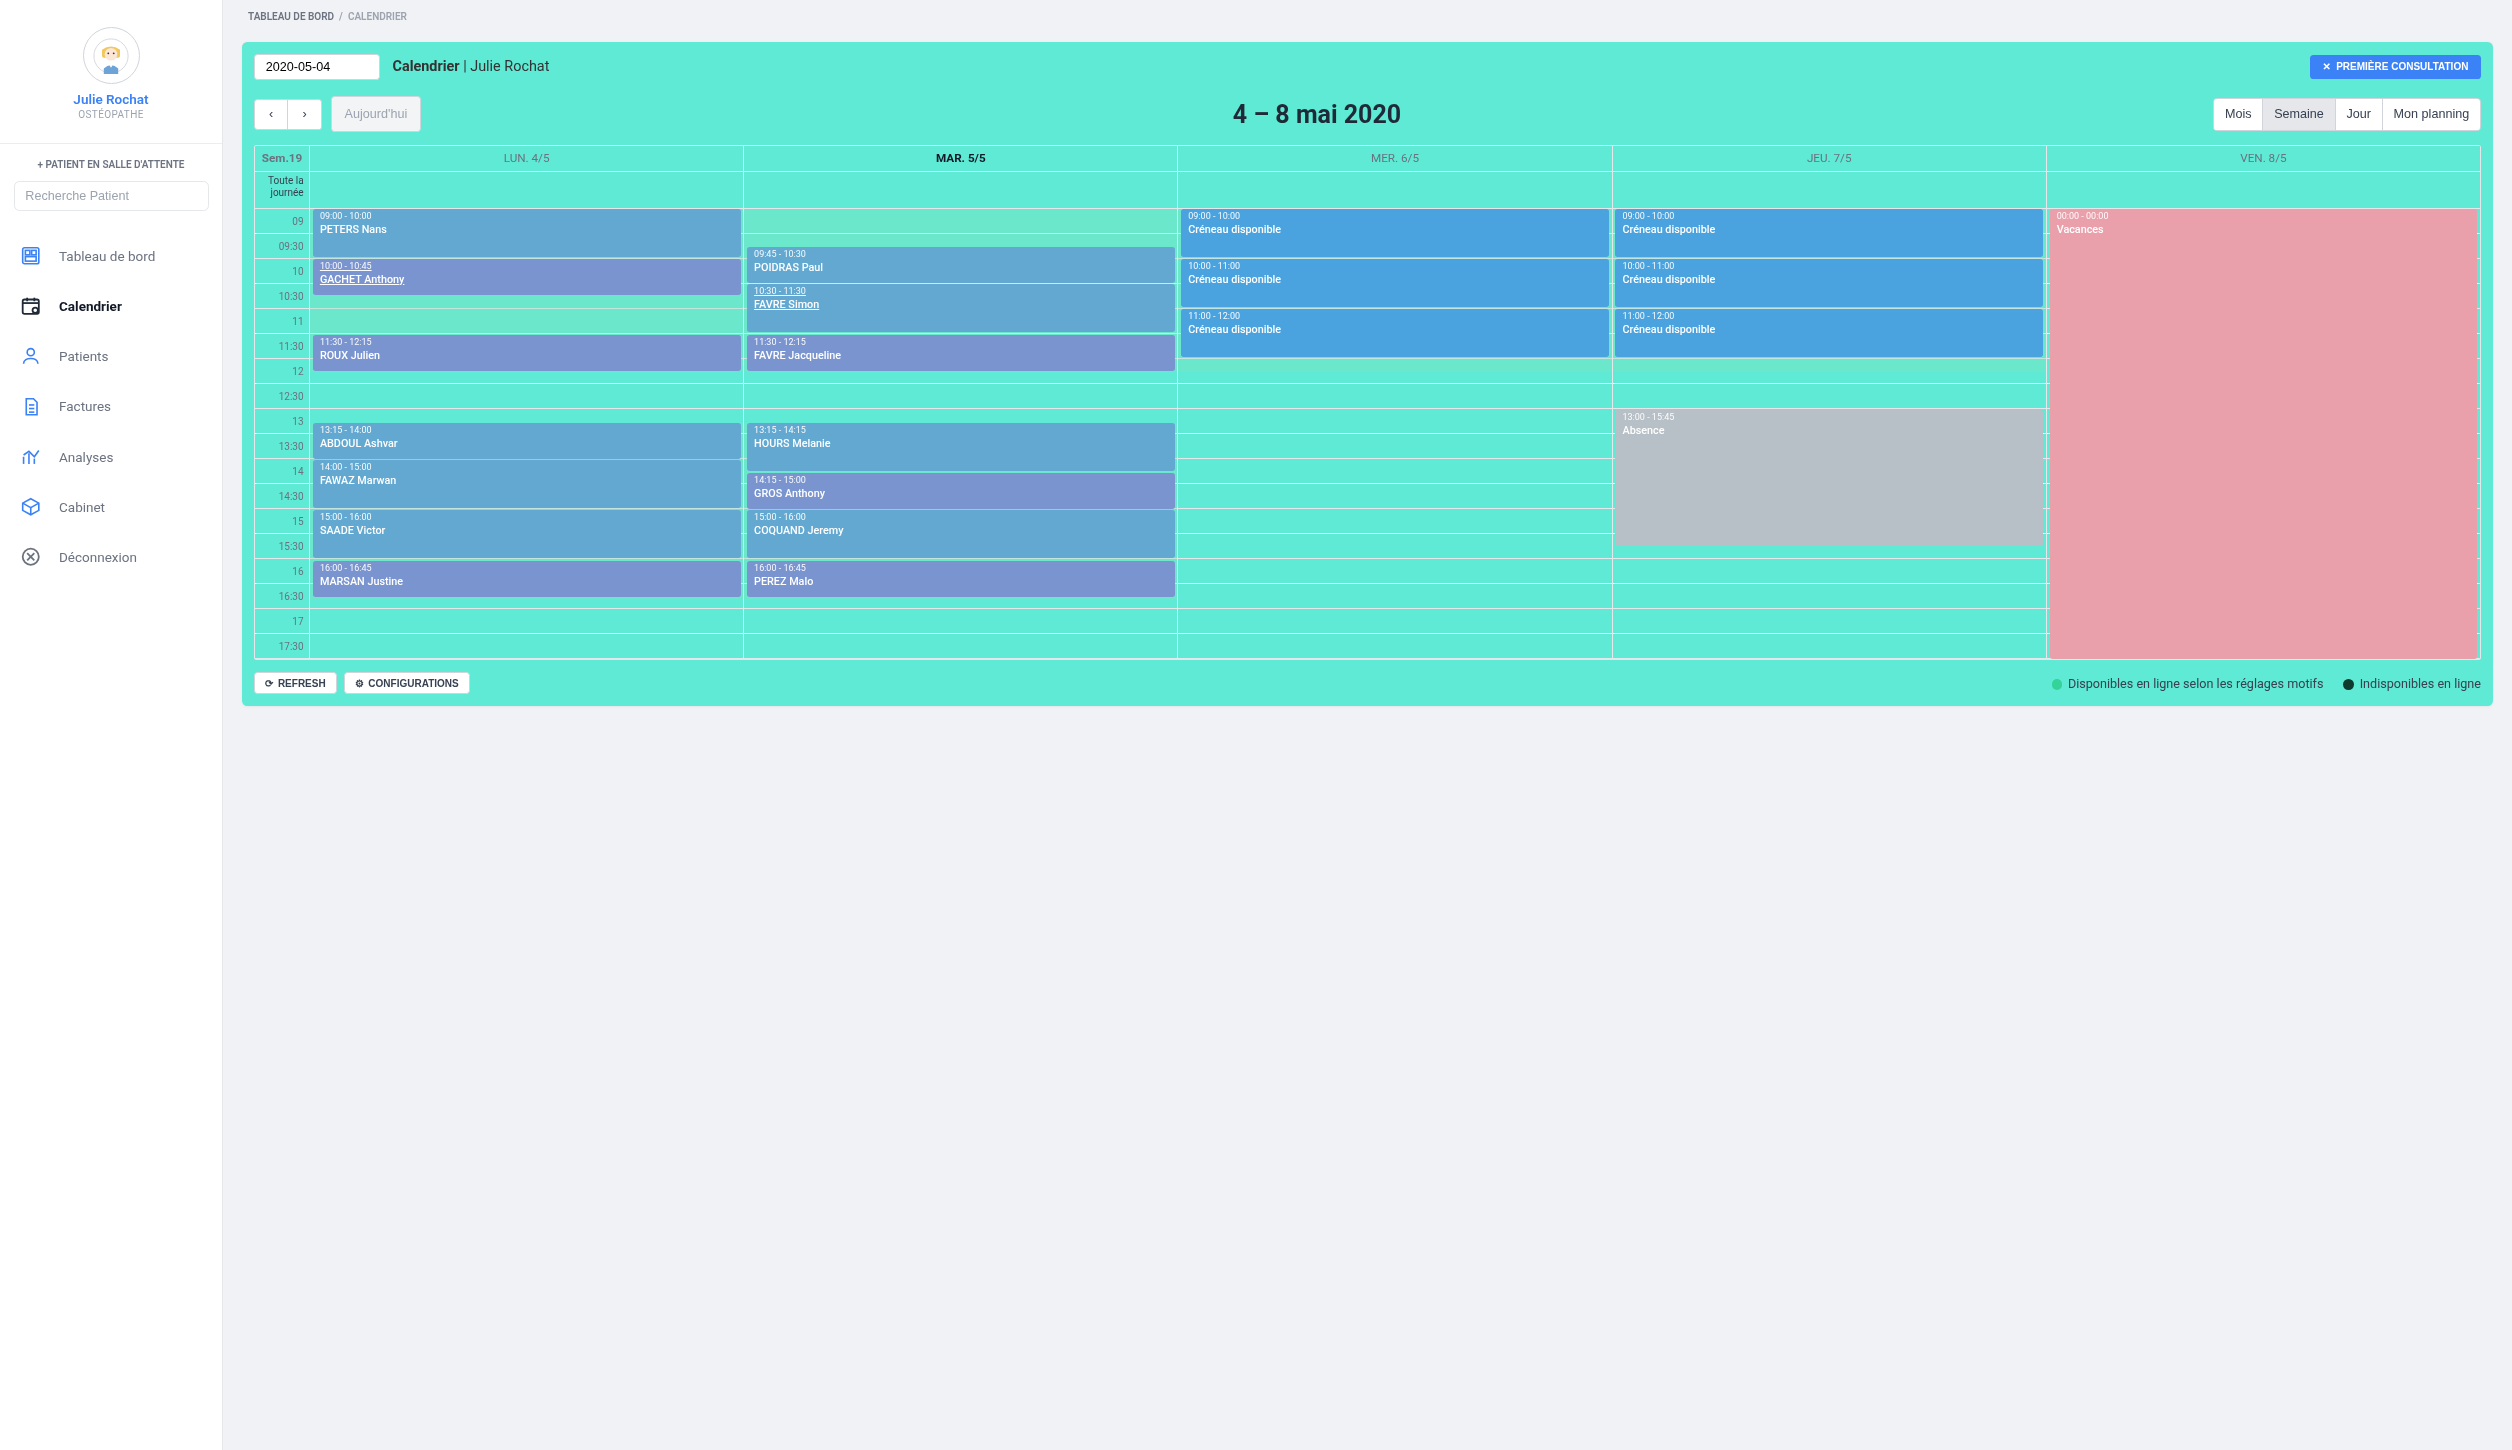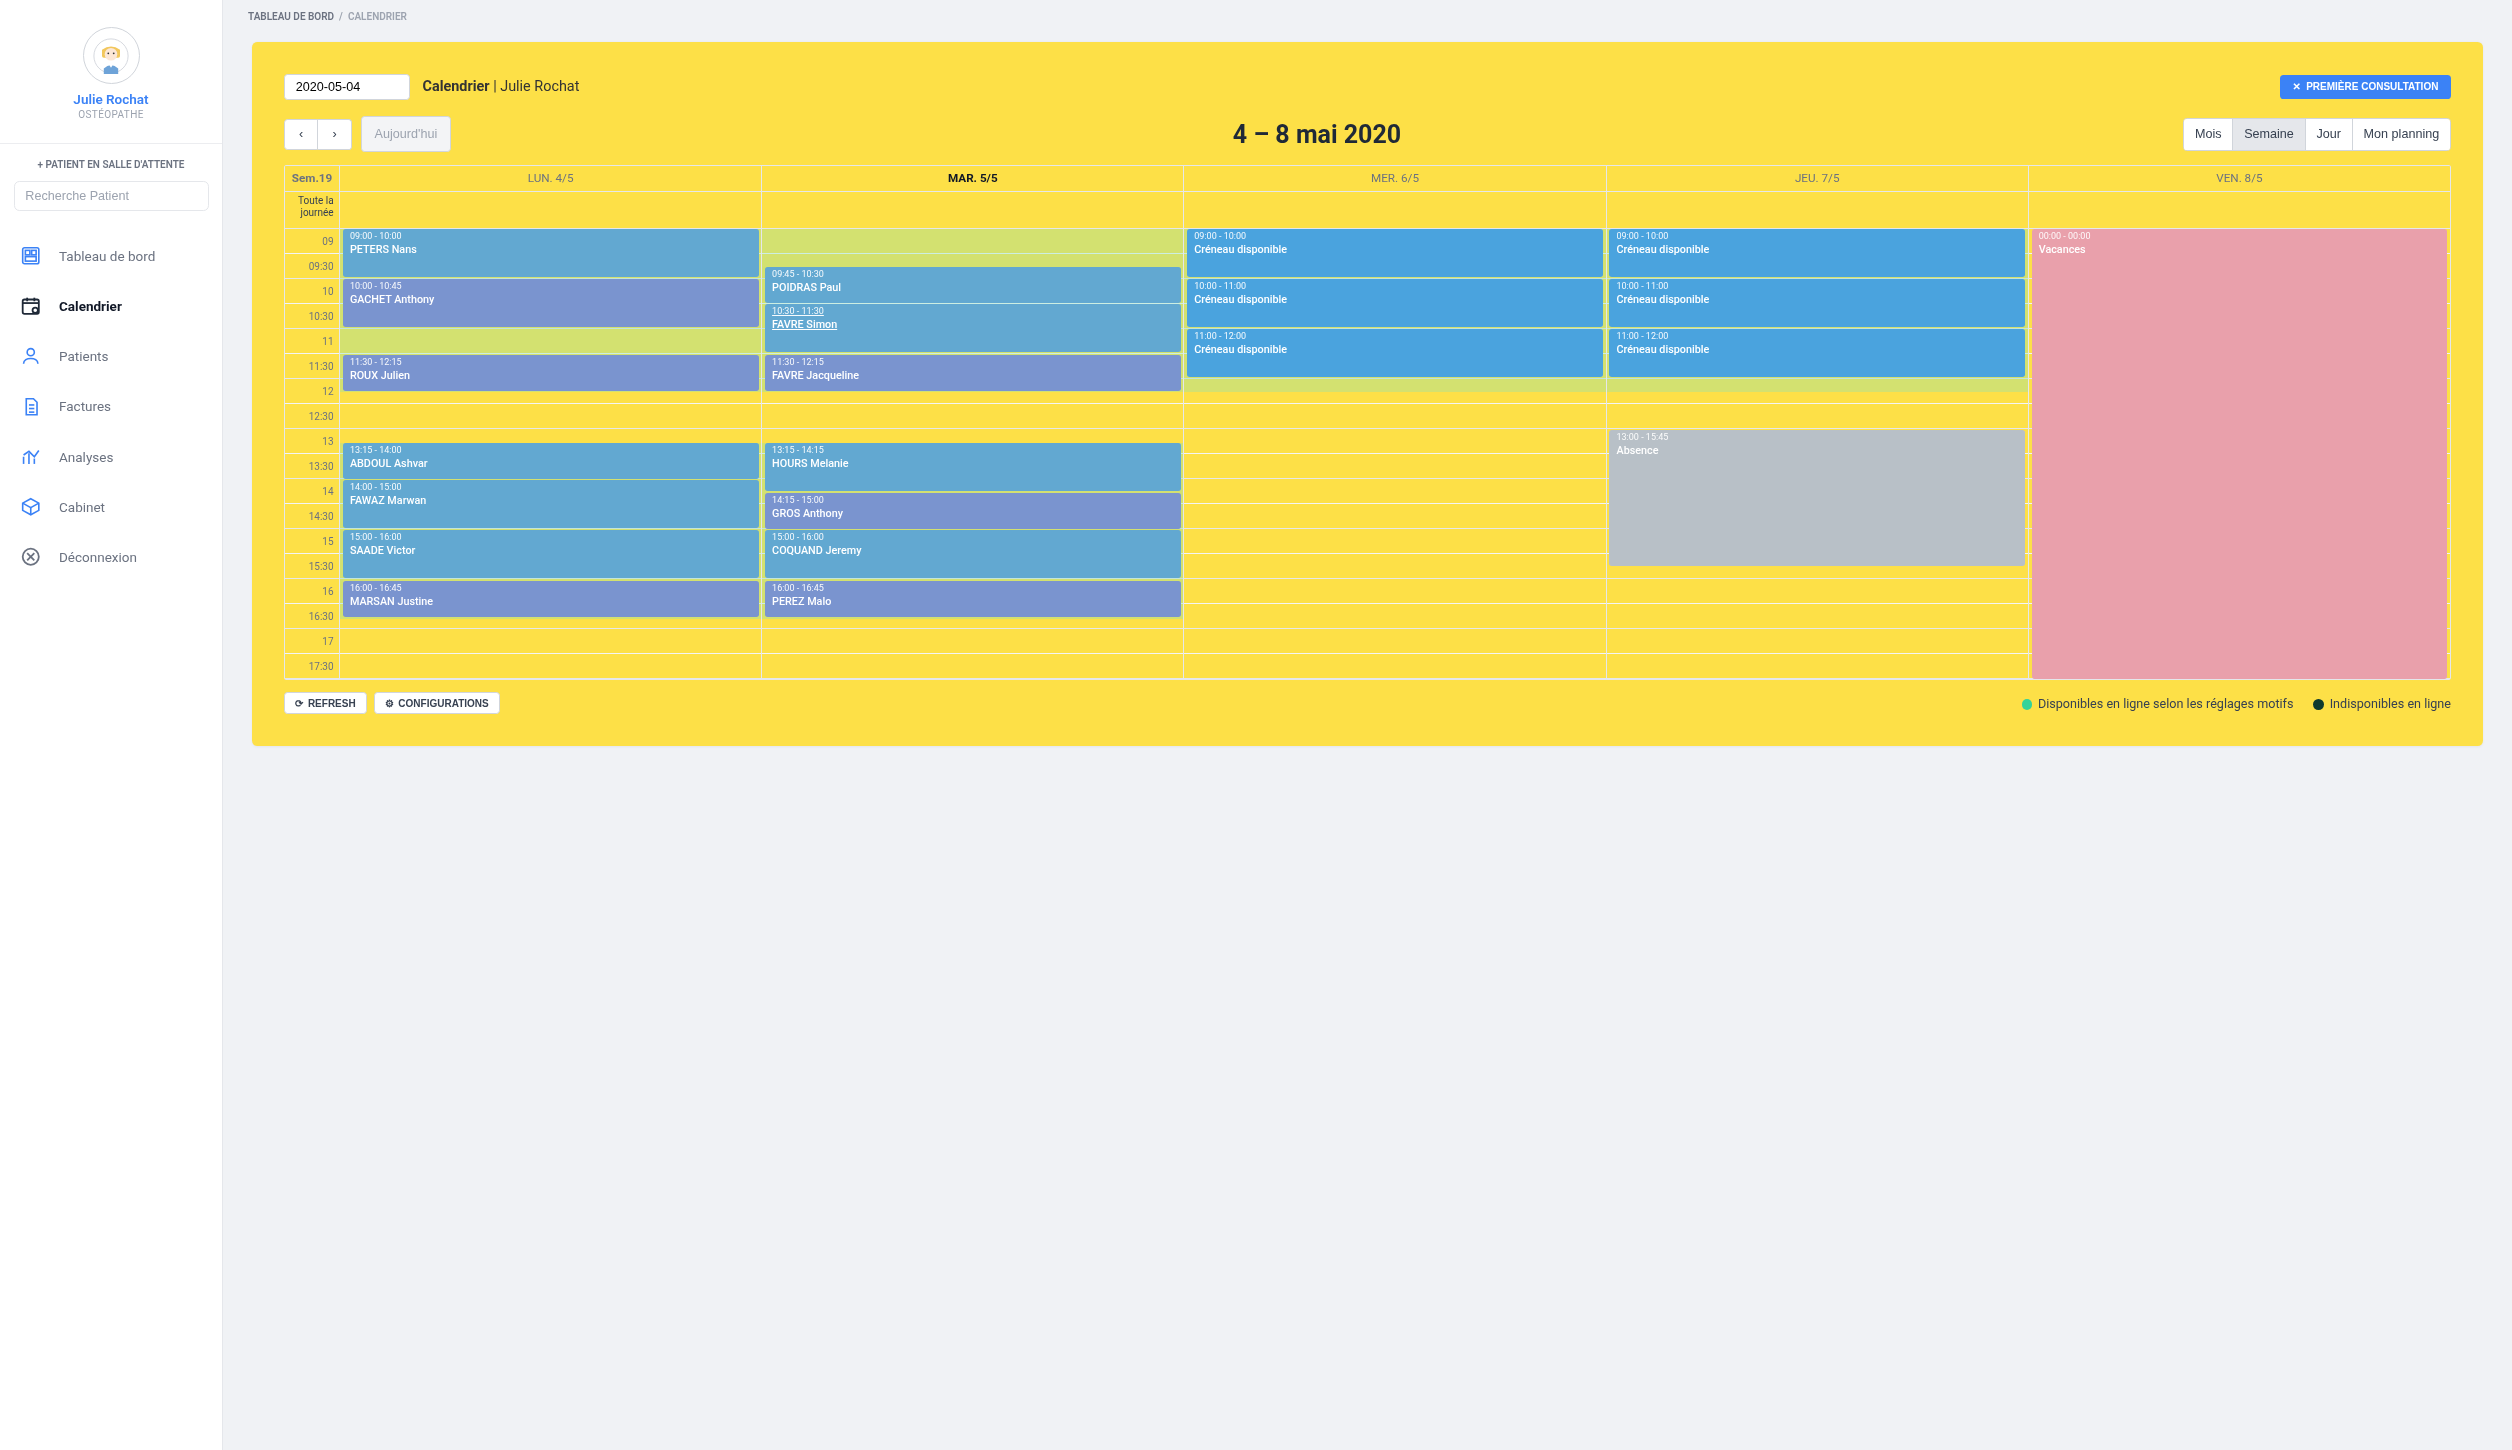--- a/index.html
+++ b/index.html
@@ -49,25 +49,25 @@
   cursor: pointer;
   color: #6b7280;
 }
 .nav-item.active { color: #111827; font-weight: 700; }
 .nav-icon { width: 25px; height: 25px; display: inline-flex; align-items: center; justify-content: center; margin-right: 16px; }
 .nav-label { font-size: 13.5px; }
 .main { flex: 1; overflow: auto; }
 .breadcrumb { padding: 10.8px 25px; font-size: 10px; color: #9ca3af; font-weight: 600; }
 .breadcrumb a { color: #6b7280; text-decoration: none; }
 .content-card {
-  background: #fde047;
-  margin: 9px 29px 25px;
+  background: #5eead4;
+  margin: 9px 19px 25px;
   border-radius: 5.4px;
   box-shadow: 0 0.9px 2.7px rgba(0,0,0,0.05);
-  padding: 32px;
+  padding: 12px;
 }
 .topbar {
   display: flex;
   align-items: center;
   gap: 12.6px;
   margin-bottom: 16px;
 }
 .date-input {
   padding: 5.4px 10.8px;
   border: 0.9px solid #d1d5db;
@@ -405,21 +405,21 @@
                 <div class="slot-line"></div>
                 <div class="slot-line hour"></div>
                 <div class="slot-line"></div>
                 <div class="slot-line hour"></div>
                 <div class="day-bg-avail" style="top: 0px; height: 163px;"></div>
                 <div class="day-bg-avail" style="top: 214px; height: 176px;"></div>
                 <div class="event ev-blue1" style="top: 0px; height: 48px;">
                   <div class="ev-time">09:00 - 10:00</div>
                   <div class="ev-title">PETERS Nans</div>
                 </div>
-                <div class="event ev-blue2" style="top: 50px; height: 48px;">
+                <div class="event ev-blue2" style="top: 50px; height: 36px; text-decoration: underline;">
                   <div class="ev-time">10:00 - 10:45</div>
                   <div class="ev-title">GACHET Anthony</div>
                 </div>
                 <div class="event ev-blue2" style="top: 126px; height: 36px;">
                   <div class="ev-time">11:30 - 12:15</div>
                   <div class="ev-title">ROUX Julien</div>
                 </div>
                 <div class="event ev-blue1" style="top: 214px; height: 36px;">
                   <div class="ev-time">13:15 - 14:00</div>
                   <div class="ev-title">ABDOUL Ashvar</div>

